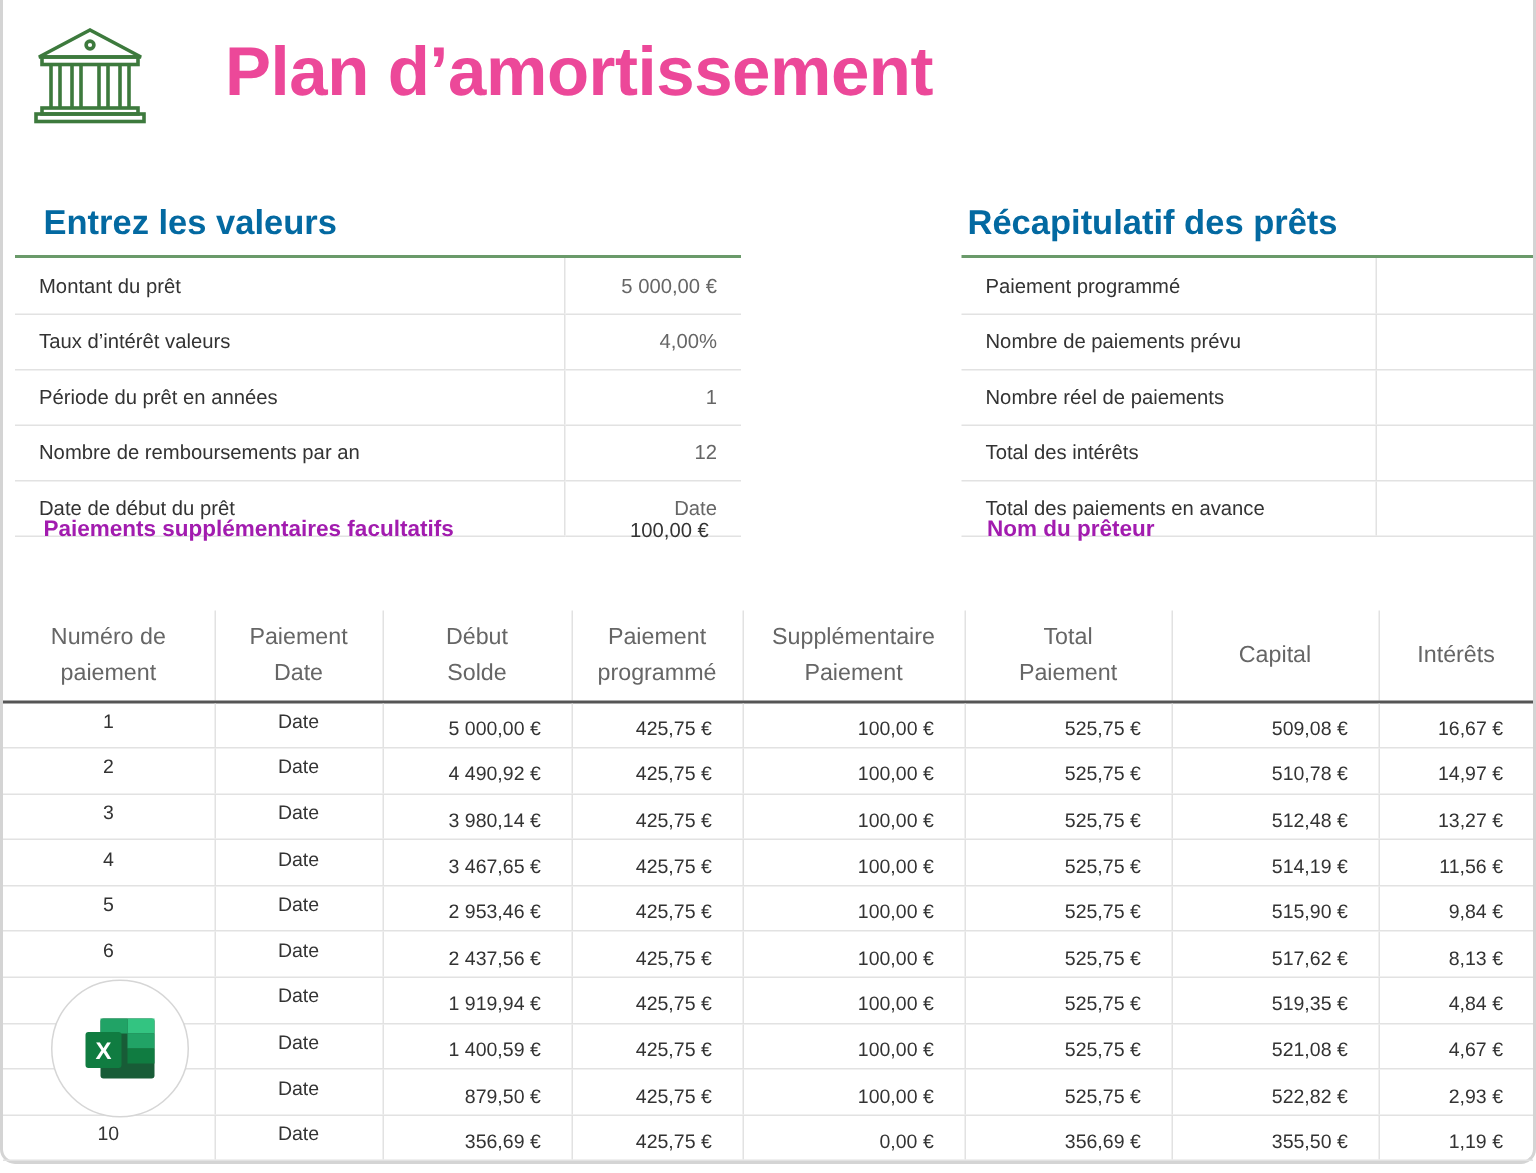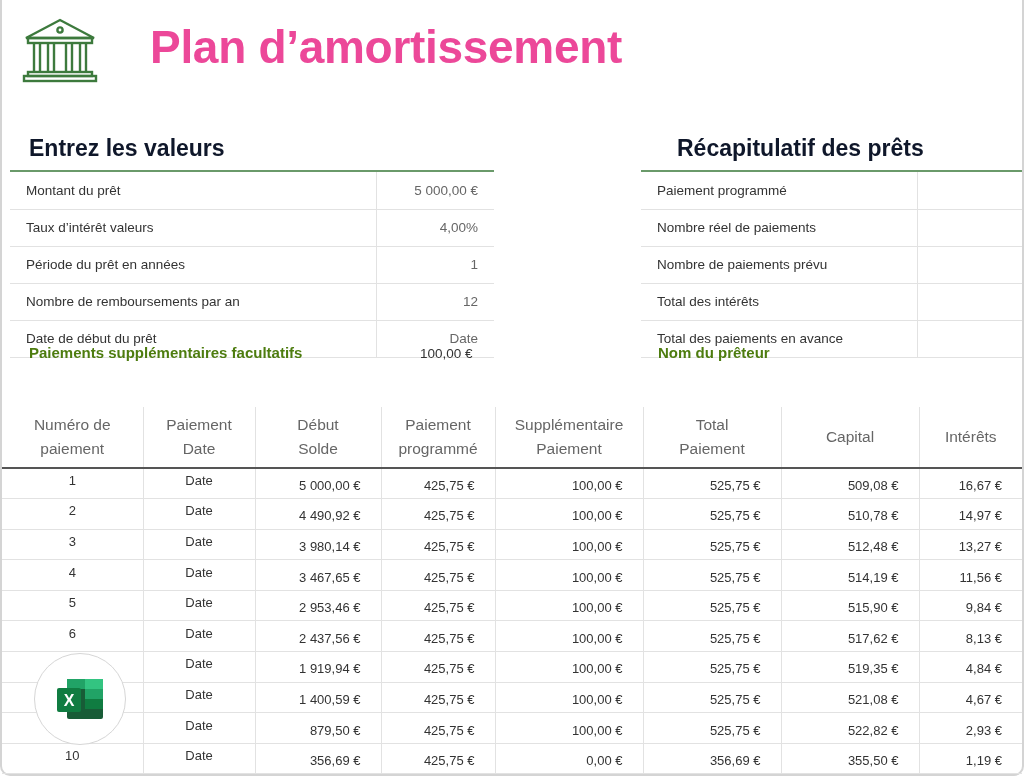--- a/index.html
+++ b/index.html
@@ -14,30 +14,30 @@
 
   
   .bank-icon { position: absolute; left: 20px; top: 16px; width: 80px; height: 70px; }
   .page-title {
     position: absolute; left: 150px; top: 20px;
     font-size: 46px; font-weight: bold; color: #ec4899; letter-spacing: -0.3px;
   }
 
   
   .section-title {
-    position: absolute; font-size: 23px; font-weight: bold; color: #0f172a;
+    position: absolute; font-size: 23px; font-weight: bold; color: #0369a1;
   }
   .section-rule { position: absolute; height: 2px; background: #6a9a6a; }
 
   
   .kv-table { position: absolute; border-collapse: collapse; font-size: 13.5px; color: #333; }
   .kv-table td { height: 37px; border-bottom: 1.5px solid #e2e2e2; padding: 0 16px; }
   .kv-table td.val { border-left: 1.5px solid #e2e2e2; text-align: right; color: #666; }
 
-  .extra-label { position: absolute; font-size: 15px; font-weight: bold; color: #4d7c0f; }
+  .extra-label { position: absolute; font-size: 15px; font-weight: bold; color: #a21caf; }
   .extra-value { position: absolute; font-size: 13.5px; color: #333; }
 
   
   .schedule {
     position: absolute; left: 2px; top: 407px; width: 1020px;
     border-collapse: collapse; table-layout: fixed;
   }
   .schedule th {
     height: 61px; font-weight: normal; font-size: 15.5px; color: #666; line-height: 24px;
     text-align: center; vertical-align: middle;
@@ -109,38 +109,38 @@
   </tr>
   <tr>
     <td>Date de début du prêt</td>
     <td class="val">Date</td>
   </tr>
 </tbody>
   </table>
 <div class="extra-label" style="left:29px; top:344px;">Paiements supplémentaires facultatifs</div>
 <div class="extra-value" style="left:420px; top:346px;">100,00 €</div>
 
-<div class="section-title" style="left:677px; top:135px;">Récapitulatif des prêts</div>
+<div class="section-title" style="left:645px; top:135px;">Récapitulatif des prêts</div>
 <div class="section-rule" style="left:641px; top:170px; width:381px;"></div>
 <table class="kv-table" style="left:641px; top:172px; width:381px;">
   <colgroup>
       <col style="width:276px">
       <col style="width:105px">
     </colgroup>
   <tbody>
       <tr>
     <td>Paiement programmé</td>
     <td class="val"></td>
   </tr>
   <tr>
+    <td>Nombre de paiements prévu</td>
+    <td class="val"></td>
+  </tr>
+  <tr>
     <td>Nombre réel de paiements</td>
-    <td class="val"></td>
-  </tr>
-  <tr>
-    <td>Nombre de paiements prévu</td>
     <td class="val"></td>
   </tr>
   <tr>
     <td>Total des intérêts</td>
     <td class="val"></td>
   </tr>
   <tr>
     <td>Total des paiements en avance</td>
     <td class="val"></td>
   </tr>

